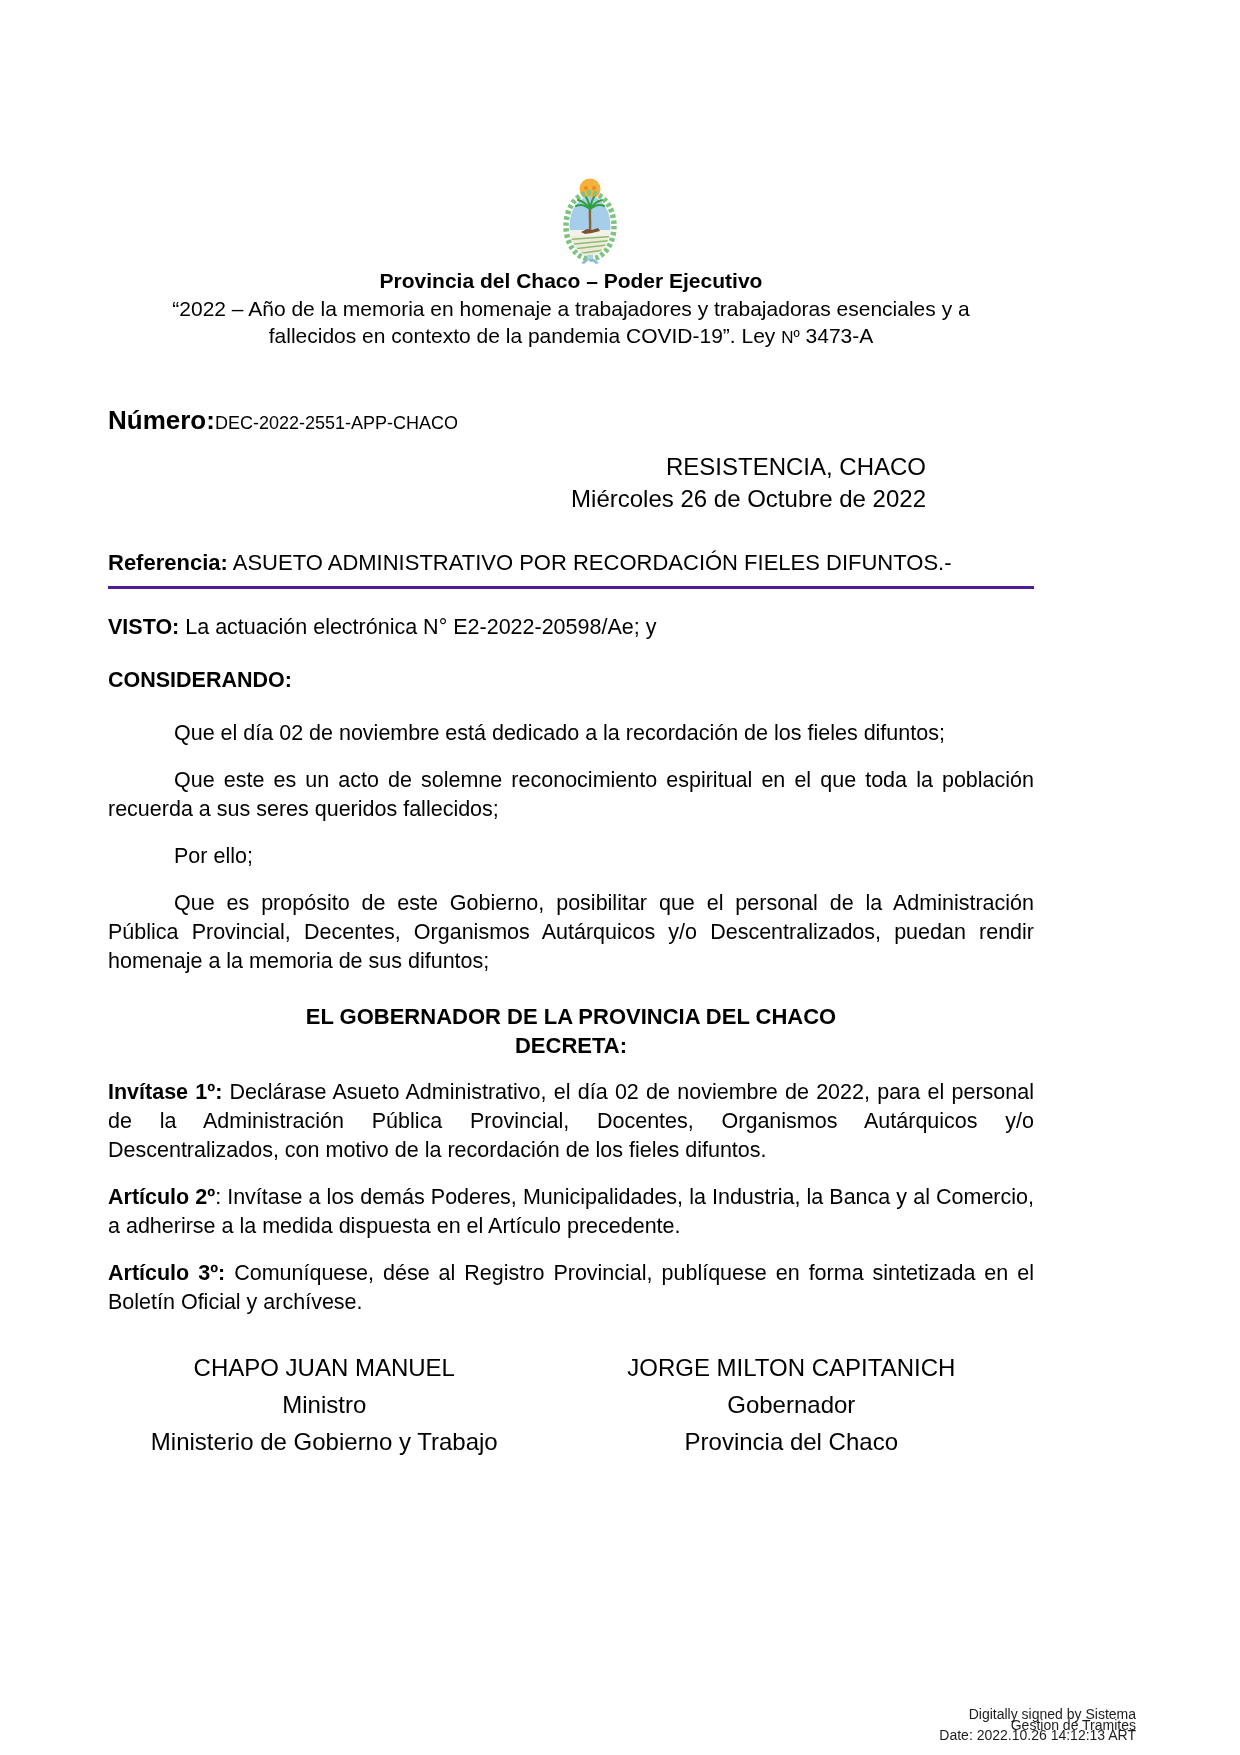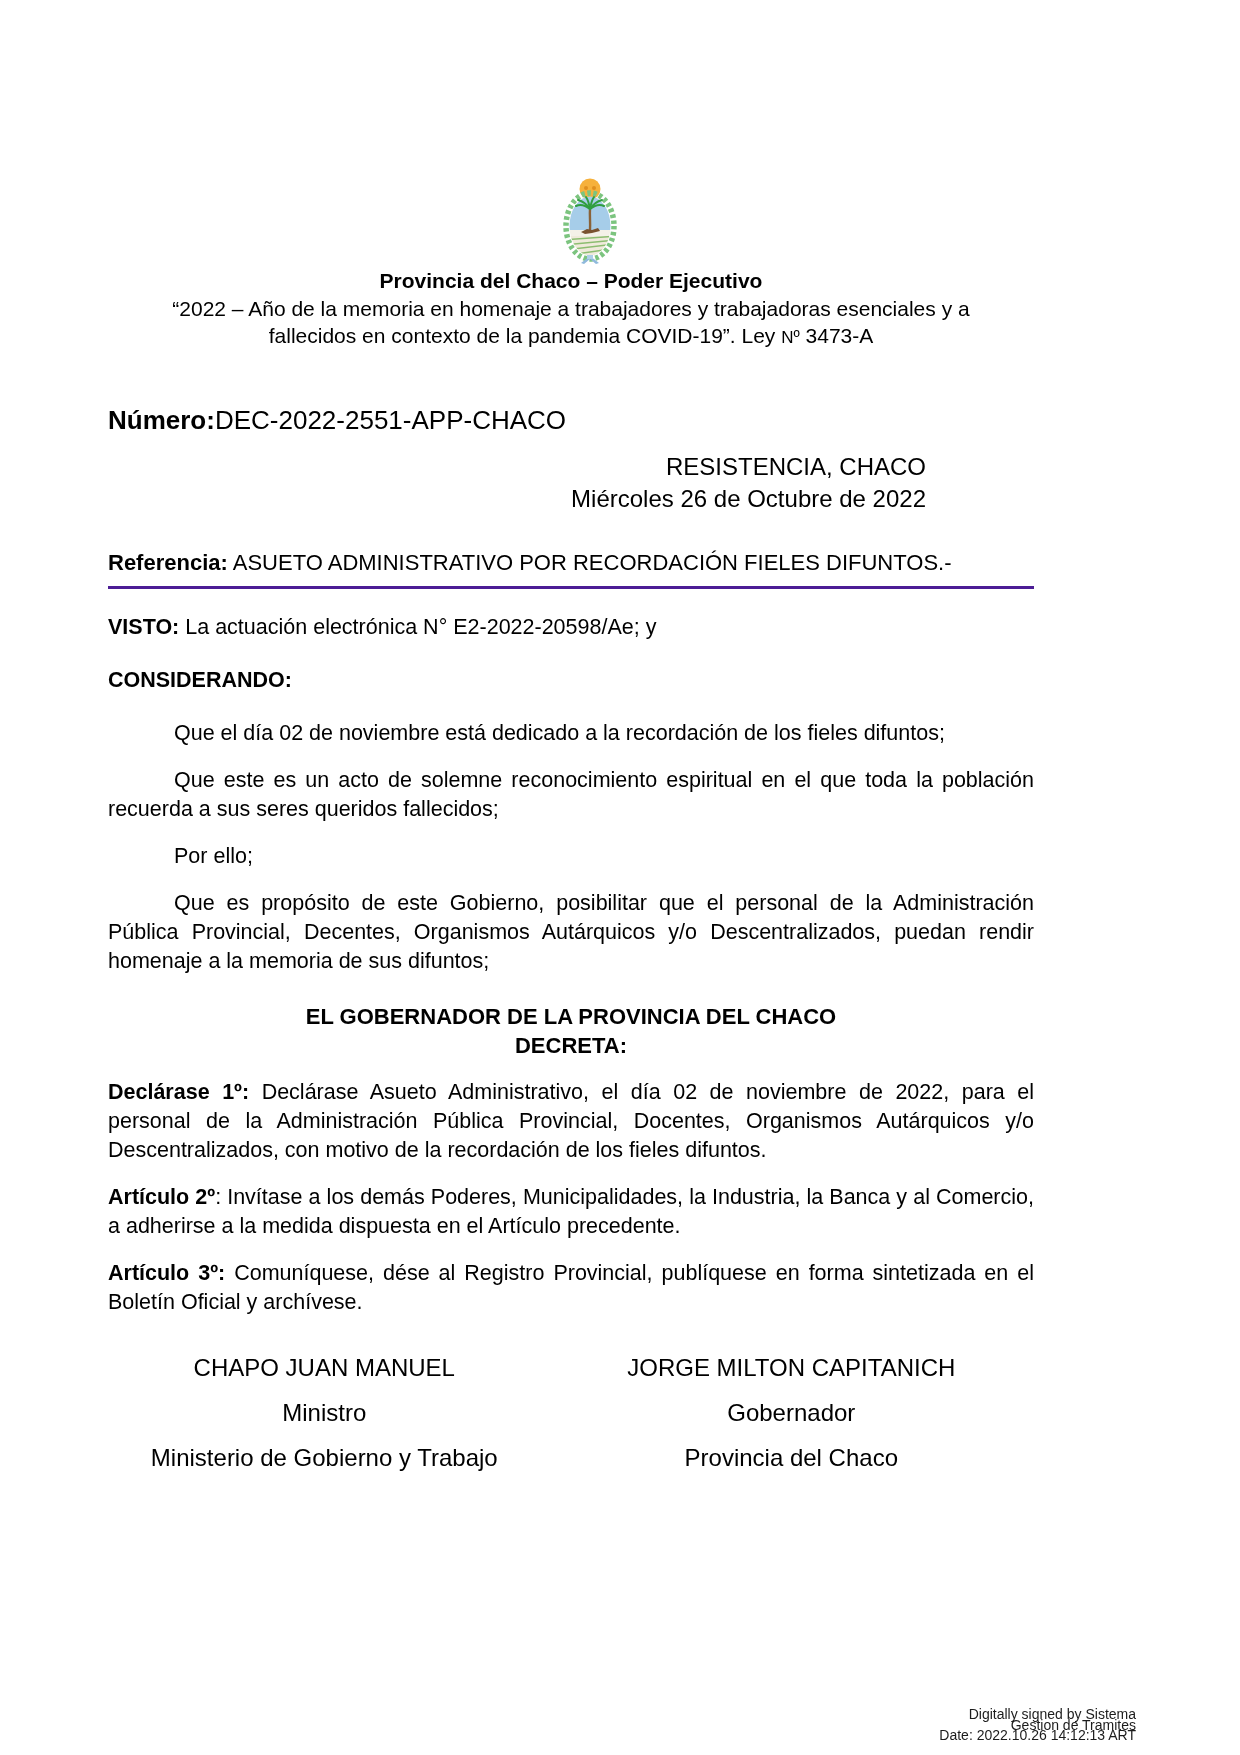--- a/index.html
+++ b/index.html
@@ -44,21 +44,21 @@
   .no-small { font-size: 17px; }
   .numero-row {
     margin-top: 52px;
     line-height: 34px;
   }
   .numero-label {
     font-weight: bold;
     font-size: 26px;
   }
   .numero-value {
-    font-size: 26px;
+    font-size: 18px;
   }
   .place-date {
     margin-top: 10px;
     text-align: right;
     padding-right: 108px;
     font-size: 24px;
     line-height: 32px;
   }
   .referencia-row {
     margin-top: 34px;
@@ -87,21 +87,21 @@
     display: flex;
     margin-top: 26px;
   }
   .sig-col {
     text-align: center;
     font-size: 24px;
   }
   .sig-col.left  { width: 450px; }
   .sig-col.right { width: 505px; margin-left: 8px; }
   .sig-line { line-height: 33px; margin-top: 8px; }
-  .sig-line + .sig-line { margin-top: 12px; }
+  .sig-line + .sig-line { margin-top: 4px; }
   .digital-stamp {
     position: absolute;
     top: 1709px;
     right: 8px;
     font-size: 14px;
     line-height: 10.5px;
     color: #1c1c1c;
     text-align: right;
   }
 </style>
@@ -175,21 +175,21 @@
   <p class="body-par tight indent">Por ello;</p>
 
   <p class="body-par tight indent">Que es propósito de este Gobierno, posibilitar que el personal de la Administración Pública Provincial, Decentes, Organismos Autárquicos y/o Descentralizados, puedan rendir homenaje a la memoria de sus difuntos;</p>
 
   <div class="decree-heading">
     <div>EL GOBERNADOR DE LA PROVINCIA DEL CHACO</div>
     <div>DECRETA:</div>
   </div>
 
   <p class="body-par tight">
-    <span class="bold">Declárase 1º:</span><span> Declárase Asueto Administrativo, el día 02 de noviembre de 2022, para el personal de la Administración Pública Provincial, Docentes, Organismos Autárquicos y/o Descentralizados, con motivo de la recordación de los fieles difuntos.</span>
+    <span class="bold">Invítase 1º:</span><span> Declárase Asueto Administrativo, el día 02 de noviembre de 2022, para el personal de la Administración Pública Provincial, Docentes, Organismos Autárquicos y/o Descentralizados, con motivo de la recordación de los fieles difuntos.</span>
   </p>
 
   <p class="body-par tight">
     <span class="bold">Artículo 2º</span><span>: Invítase a los demás Poderes, Municipalidades, la Industria, la Banca y al Comercio, a adherirse a la medida dispuesta en el Artículo precedente.</span>
   </p>
 
   <p class="body-par tight">
     <span class="bold">Artículo 3º:</span><span> Comuníquese, dése al Registro Provincial, publíquese en forma sintetizada en el Boletín Oficial y archívese.</span>
   </p>
 

